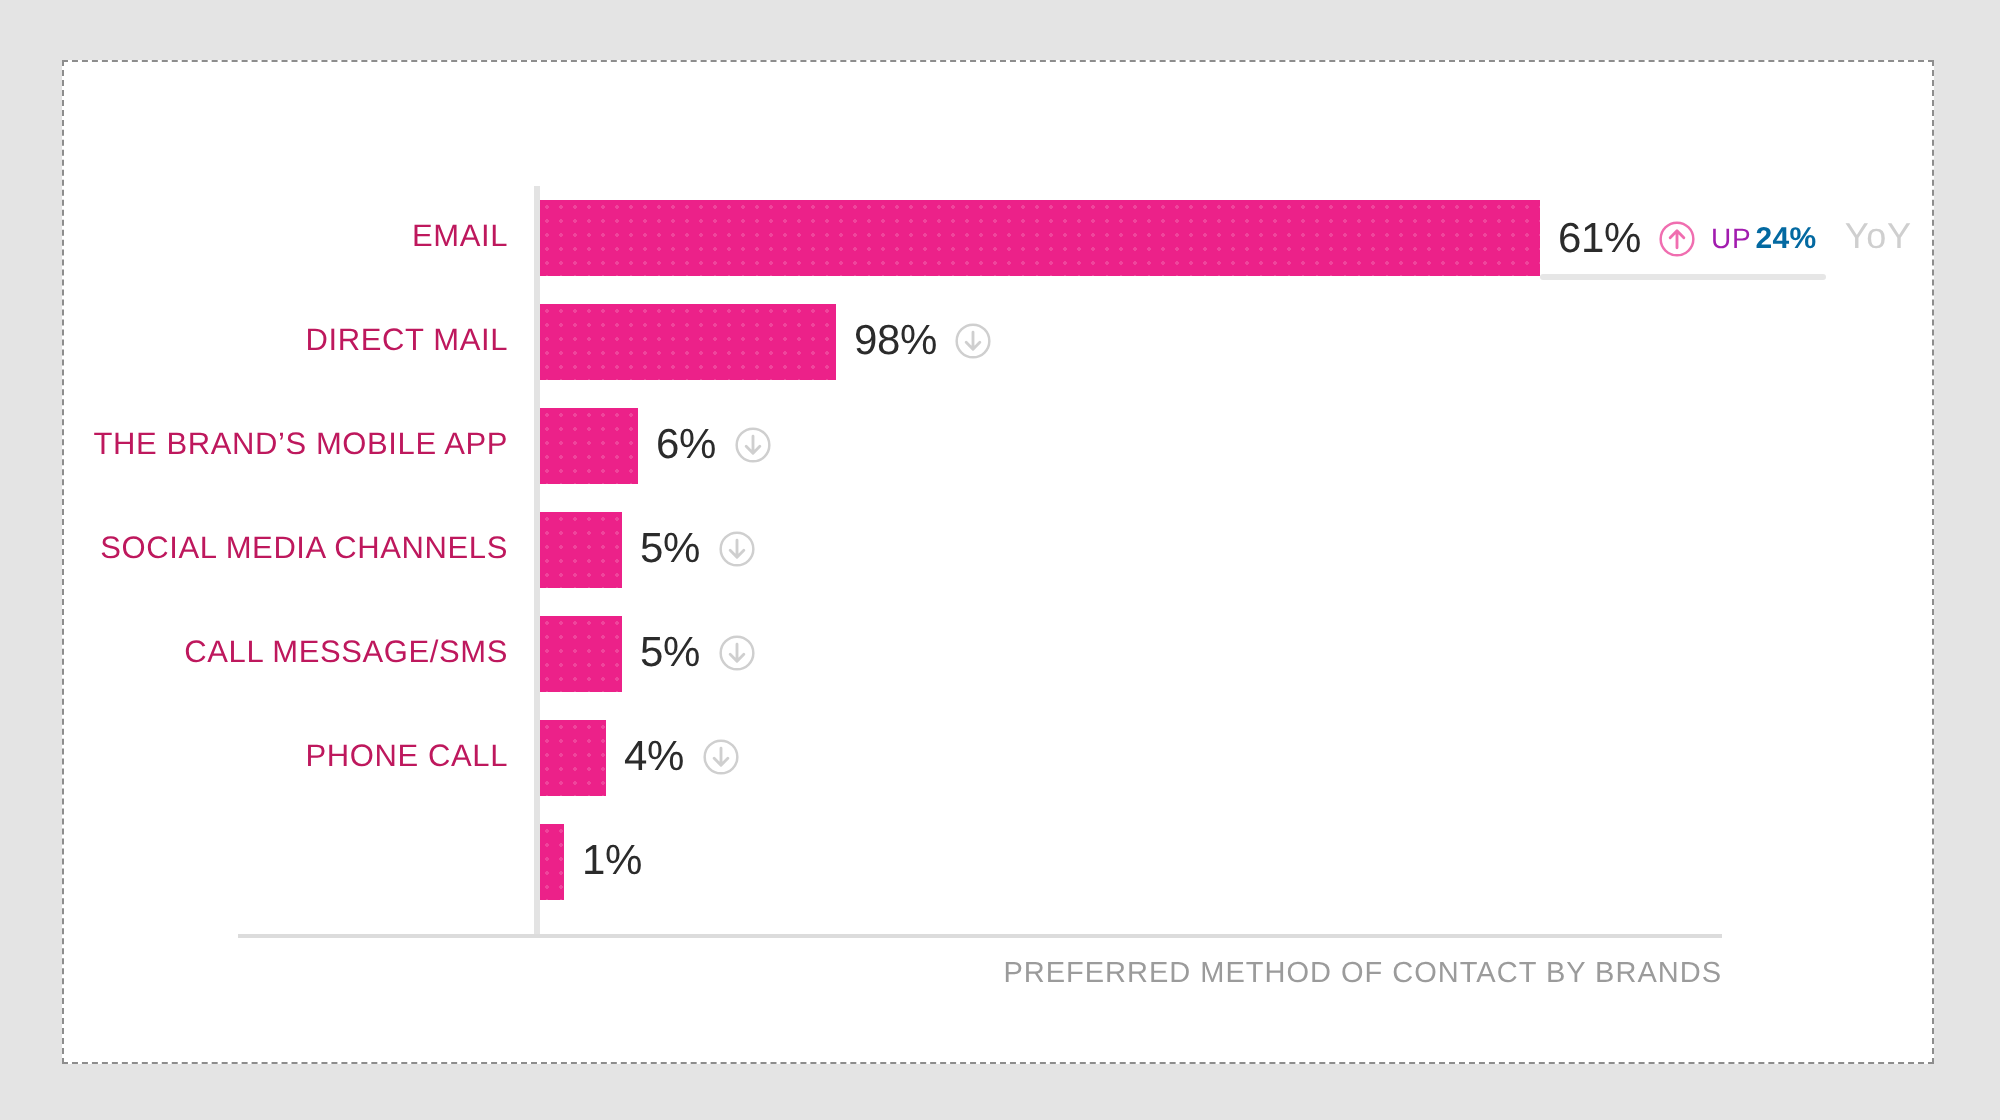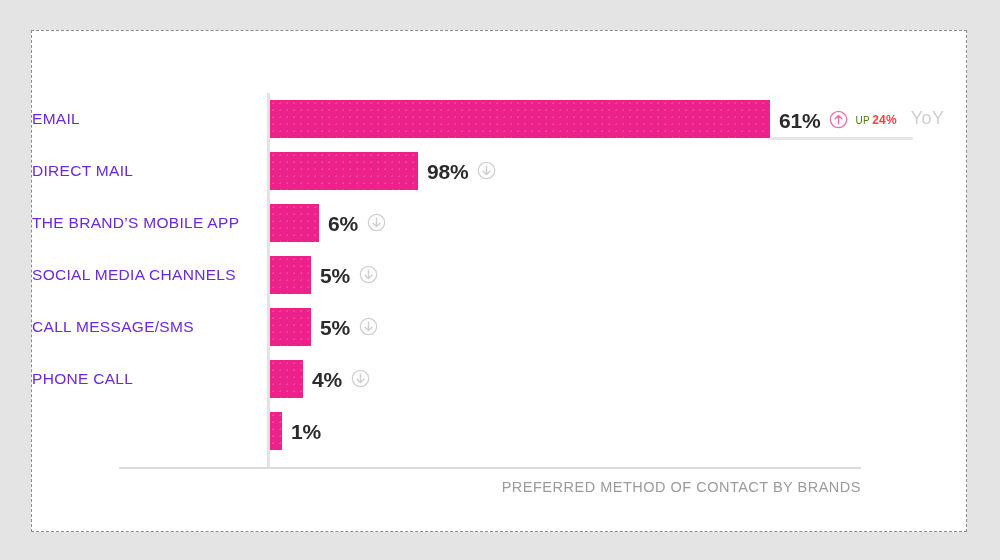--- a/index.html
+++ b/index.html
@@ -65,24 +65,24 @@
     height: 52px;
   }
 
   .row-label {
     position: absolute;
     left: 0;
     top: 0;
     width: 222px;
     height: 52px;
     line-height: 52px;
-    text-align: left;
+    text-align: right;
     font-size: 15.5px;
     letter-spacing: 0.3px;
-    color: #6d28d9;
+    color: #be185d;
     white-space: nowrap;
   }
 
   .bar-wrap {
     position: absolute;
     left: 238px;
     top: 7px;
     height: 38px;
   }
 
@@ -97,21 +97,21 @@
   .value-block {
     position: absolute;
     top: 7px;
     height: 38px;
     line-height: 38px;
     white-space: nowrap;
   }
 
   .value {
     font-size: 21px;
-    font-weight: bold;
+    font-weight: normal;
     color: #2b2b2b;
     letter-spacing: -0.2px;
     vertical-align: middle;
   }
 
   .arrow {
     display: inline-block;
     width: 19px;
     height: 19px;
     margin-left: 9px;
@@ -122,28 +122,28 @@
   .arrow svg { display: block; }
 
   .trend {
     display: inline-block;
     margin-left: 7px;
     vertical-align: middle;
     position: relative;
     top: -1px;
   }
   .trend-up-word {
-    font-size: 10px;
-    color: #4d7c0f;
+    font-size: 14px;
+    color: #a21caf;
     letter-spacing: 0.4px;
   }
   .trend-pct {
-    font-size: 12px;
+    font-size: 15px;
     font-weight: bold;
-    color: #ef4444;
+    color: #0369a1;
     letter-spacing: 0.2px;
     margin-left: 2px;
   }
   .trend-yoy {
     font-size: 18px;
     color: #cfcfcf;
     letter-spacing: 0.4px;
     margin-left: 14px;
   }
 

